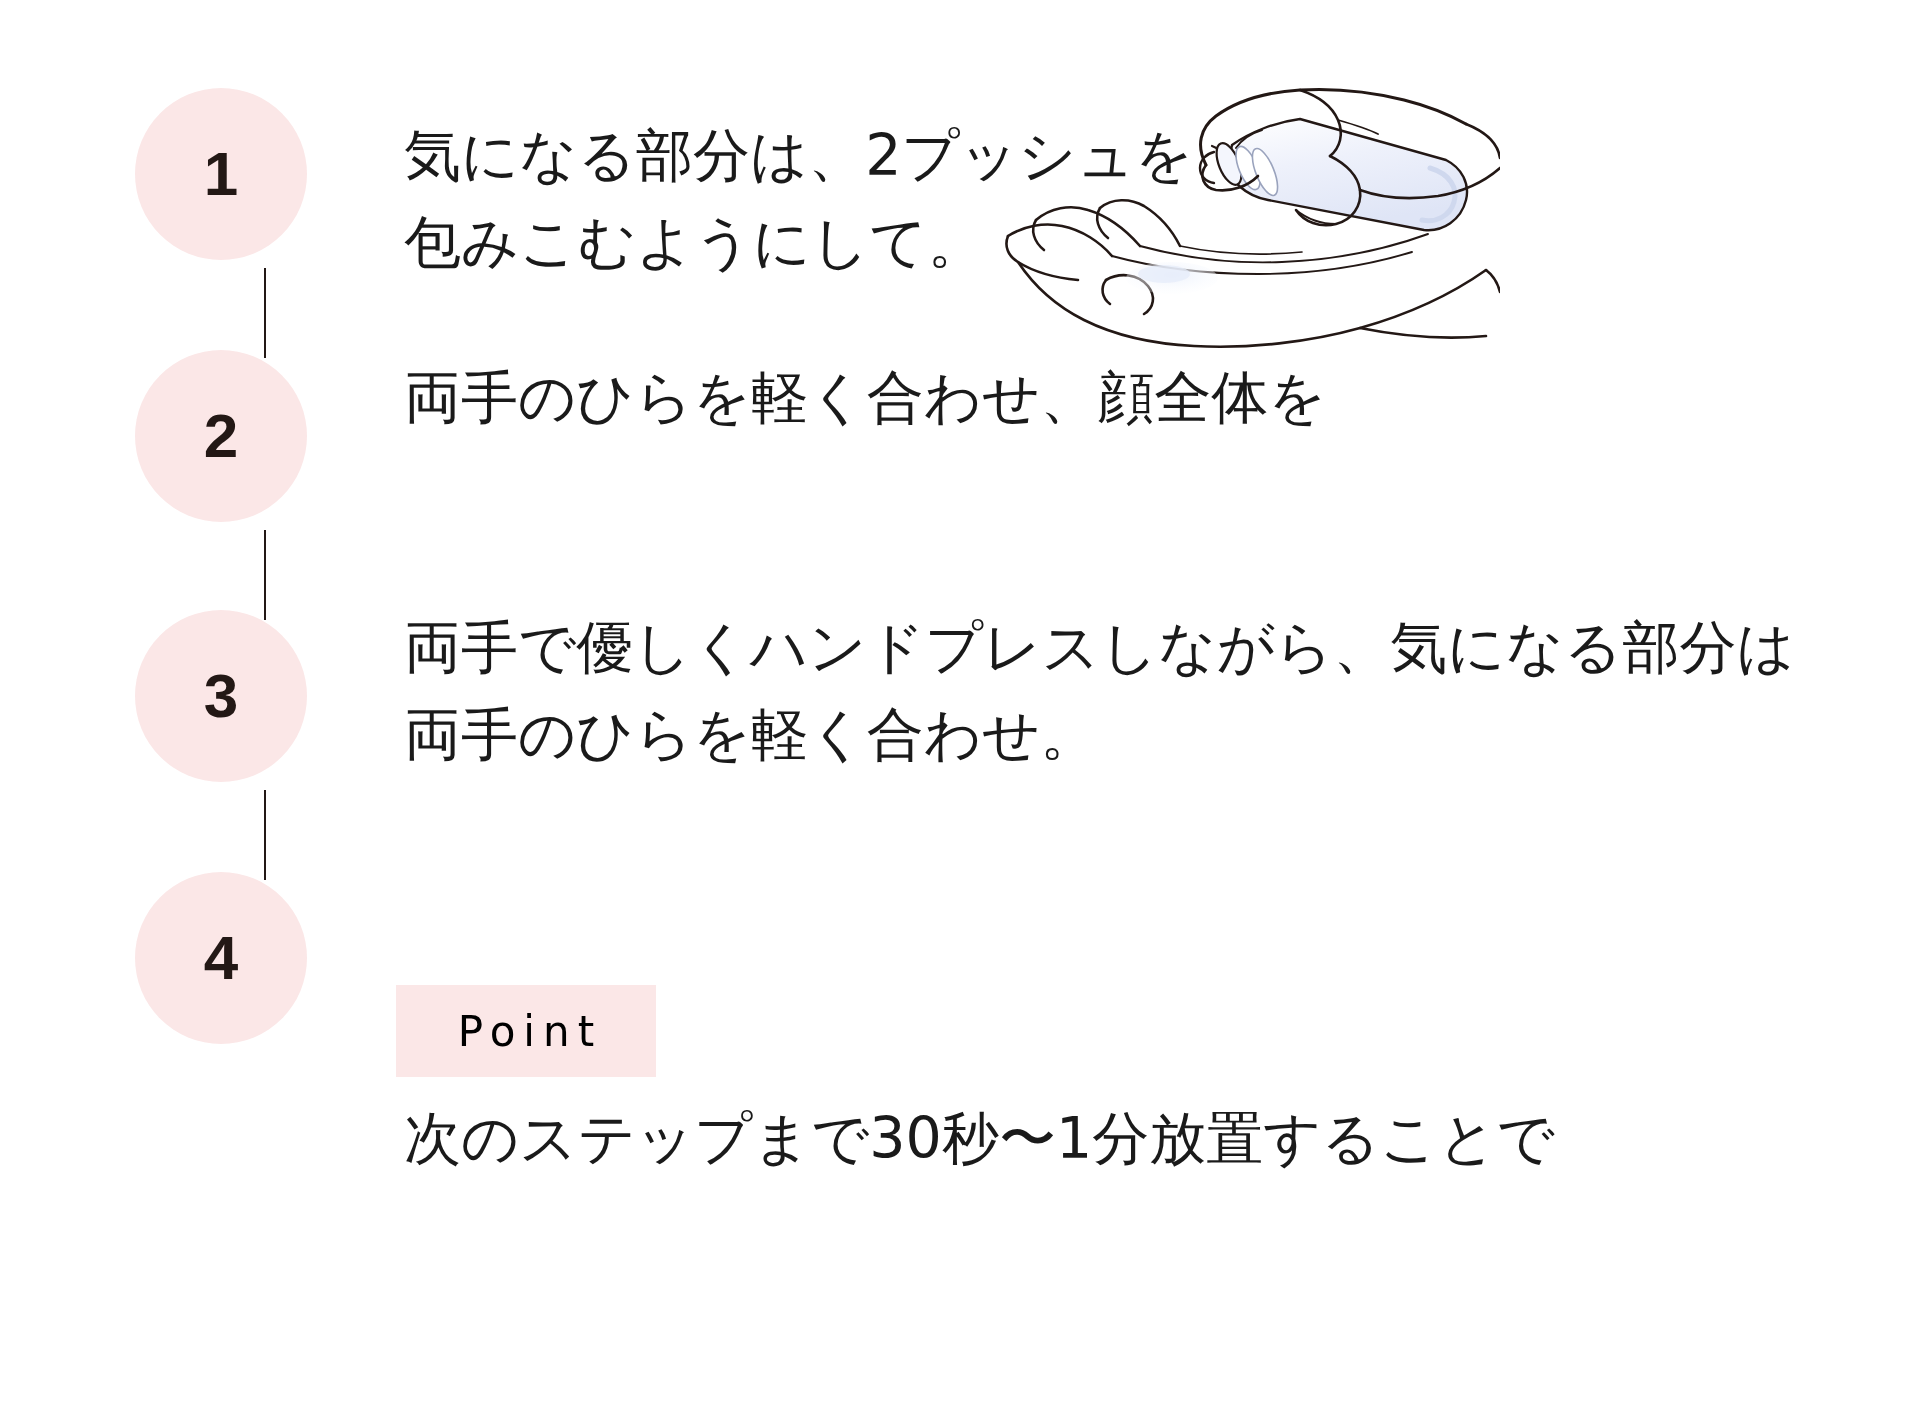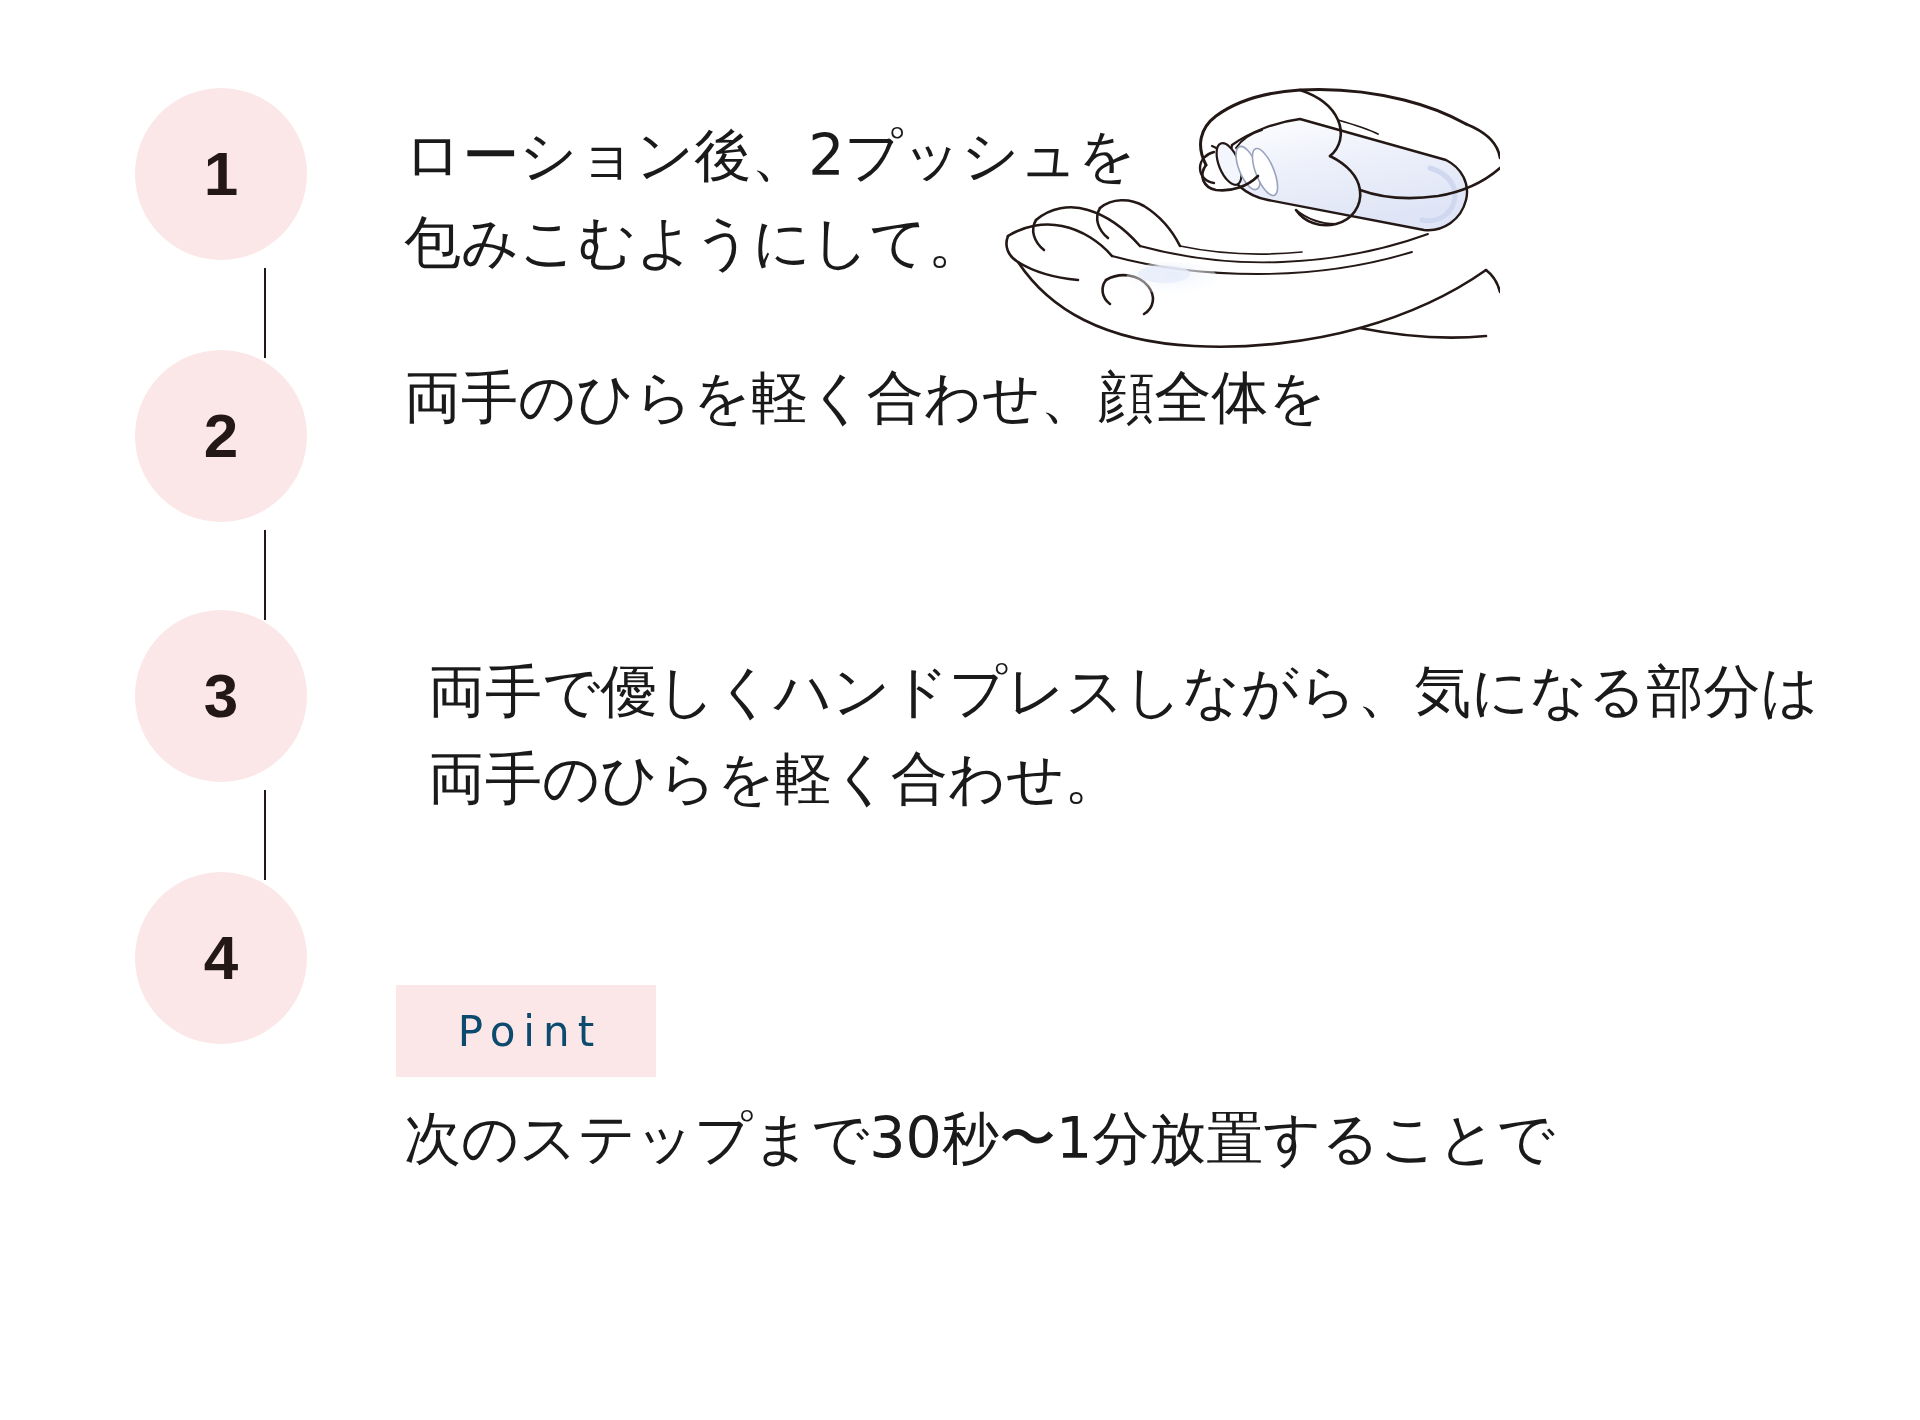--- a/index.html
+++ b/index.html
@@ -65,21 +65,21 @@
   .point-badge {
     position: absolute;
     background: #fbe7e7;
     display: flex;
     align-items: center;
     justify-content: center;
   }
   .point-badge span {
     font-size: 42px;
     letter-spacing: 8px;
-    color: #0c4a6e;
+    color: #000000;
     font-family: "DejaVu Sans", "Liberation Sans", sans-serif;
     padding-left: 8px;
   }
 
   
   .illustration {
     position: absolute;
     left: 1000px;
     top: 40px;
     width: 500px;
@@ -93,35 +93,35 @@
 <div id="page">
 
   <div class="spine" style="top:268px;height:90px;"></div>
   <div class="spine" style="top:530px;height:90px;"></div>
   <div class="spine" style="top:790px;height:90px;"></div>
 
   <div class="step-circle" style="left:135px; top:88px; width:172px; height:172px;">
     <span class="step-num">1</span>
   </div>
   <div class="step-text" style="top:112px;">
-    <span class="line">ローション後、2プッシュを</span>
+    <span class="line">気になる部分は、2プッシュを</span>
     <span class="line">包みこむようにして。</span>
   </div>
 
   <div class="step-circle" style="left:135px; top:350px; width:172px; height:172px;">
     <span class="step-num">2</span>
   </div>
   <div class="step-text" style="top:354px;">
     <span class="line">両手のひらを軽く合わせ、顔全体を</span>
   </div>
 
   <div class="step-circle" style="left:135px; top:610px; width:172px; height:172px;">
     <span class="step-num">3</span>
   </div>
-  <div class="step-text" style="top:648px;margin-left:24px;">
+  <div class="step-text" style="top:604px;">
     <span class="line">両手で優しくハンドプレスしながら、気になる部分は</span>
     <span class="line">両手のひらを軽く合わせ。</span>
   </div>
 
   <div class="point-badge" style="left:396px; top:985px; width:260px; height:92px;">
     <span>Point</span>
   </div>
 
   <div class="step-circle" style="left:135px; top:872px; width:172px; height:172px;">
     <span class="step-num">4</span>

